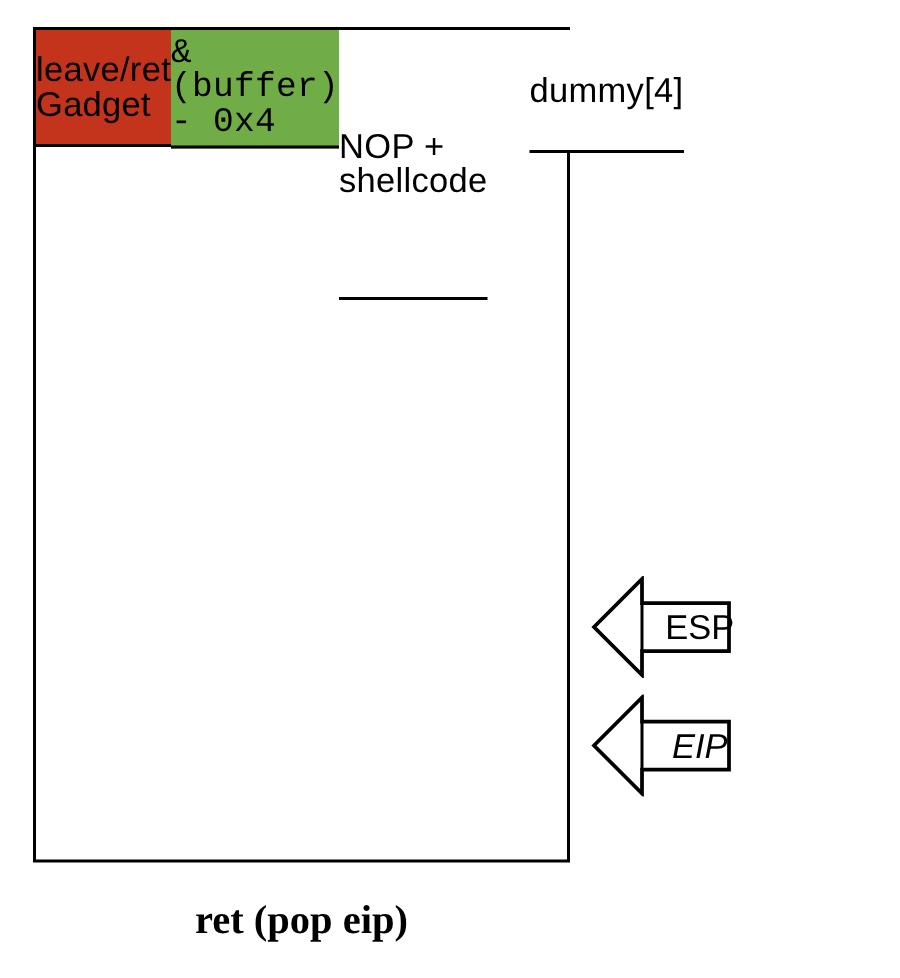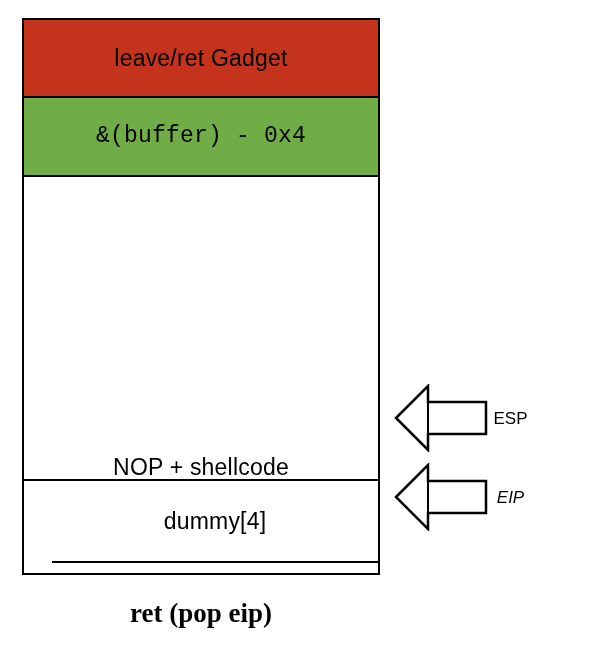--- a/index.html
+++ b/index.html
@@ -18,40 +18,39 @@
   }
   .stack-box {
     position: absolute;
     left: 22px;
     top: 18px;
     width: 358px;
     height: 557px;
     border: 2px solid #000000;
     box-sizing: border-box;
     display: flex;
-    flex-direction: column;
     background: #ffffff;
   }
   .stack-row {
     box-sizing: border-box;
     display: flex;
     align-items: center;
     justify-content: center;
     border-bottom: 2px solid #000000;
     font-size: 23px;
     line-height: 1;
     letter-spacing: 0.2px;
   }
   .stack-row.last {
     border-bottom: none;
     flex: 1;
   }
   .row-gadget  { height: 78px; }
   .row-buffer  { height: 79px; }
-  .row-nop     { height: 304px; align-items: flex-end; }
+  .row-nop     { height: 180px; }
   .row-dummy   { height: 82px; margin-left: 28px; }
 
   .pointer-arrow {
     position: absolute;
     left: 394px;
     width: 94px;
     height: 68px;
   }
   .pointer-arrow svg {
     position: absolute;
@@ -61,23 +60,22 @@
   }
   .pointer-arrow .pointer-label {
     position: absolute;
     left: 34px;
     top: 18px;
     width: 77px;
     height: 32px;
     display: flex;
     align-items: center;
     justify-content: center;
-    font-size: 17px;
+    font-size: 23px;
     line-height: 1;
-    margin-left: 44px;
   }
   .pointer-esp { top: 384px; }
   .pointer-eip { top: 463px; font-style: italic; }
 
   .caption {
     position: absolute;
     left: 22px;
     top: 597px;
     width: 358px;
     text-align: center;

